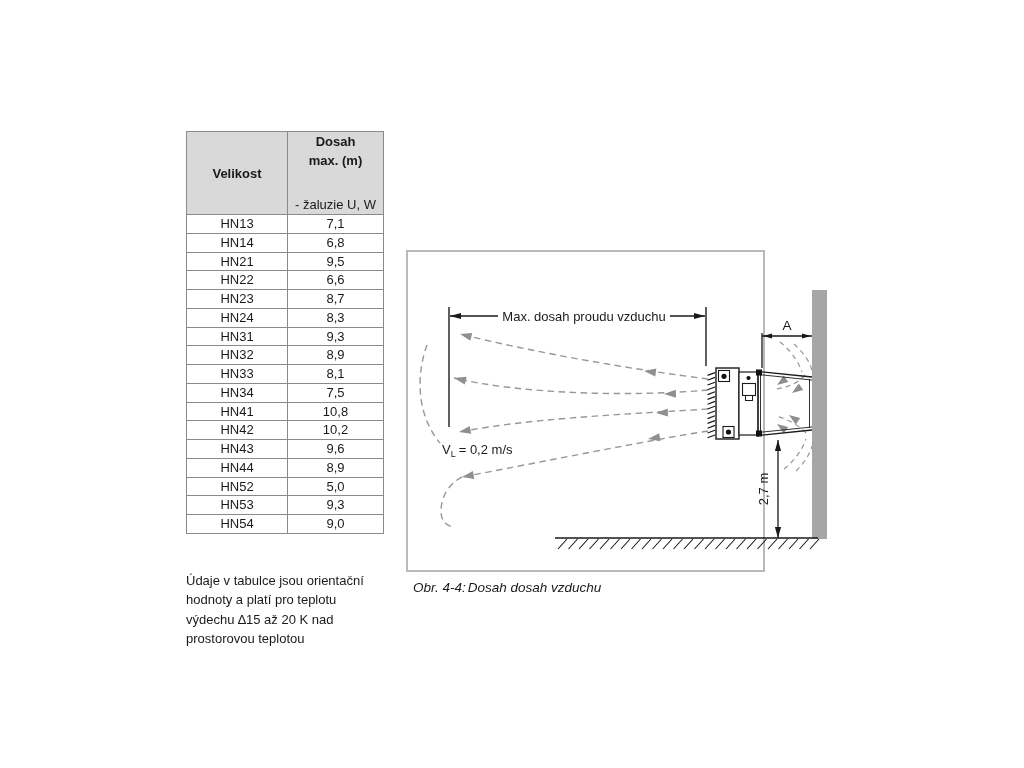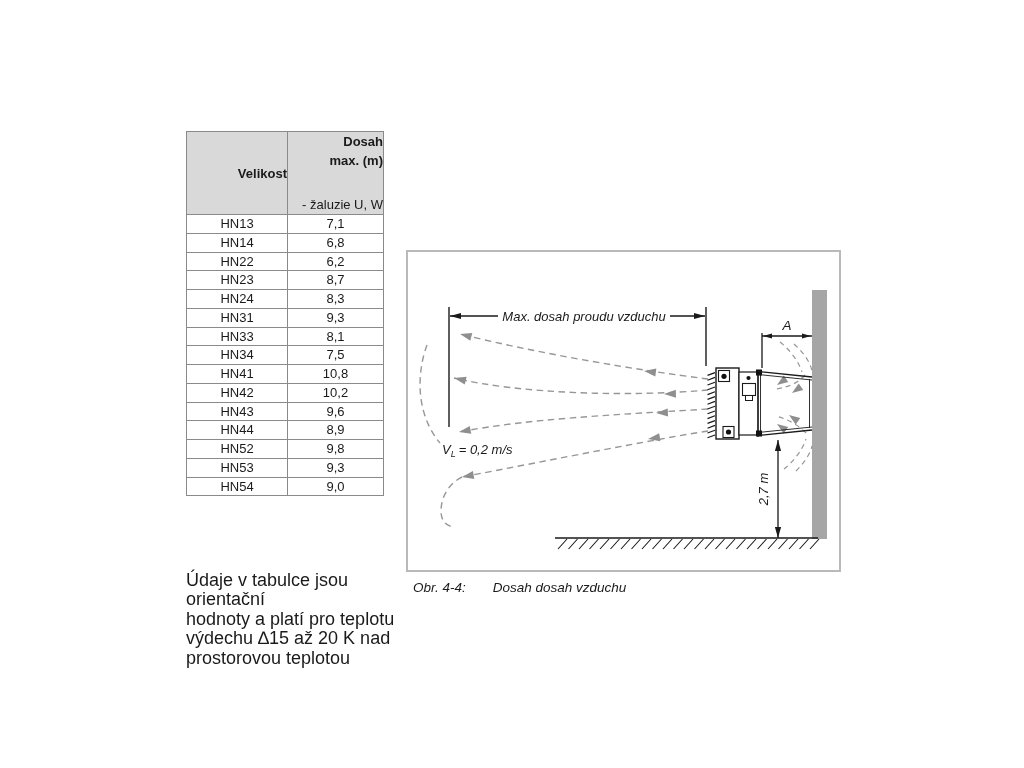--- a/index.html
+++ b/index.html
@@ -10,40 +10,40 @@
   .size-table-wrap { position: absolute; left: 186px; top: 131px; }
   table.size-table { border-collapse: collapse; table-layout: fixed; }
   table.size-table th, table.size-table td {
     border: 1px solid #8a8a8a; text-align: center; padding: 0;
     font-size: 13px; line-height: 17.5px;
   }
   table.size-table th { background: #d9d9d9; font-weight: bold; height: 62px; vertical-align: middle; }
   table.size-table col.c1 { width: 101px; }
   table.size-table col.c2 { width: 96px; }
   table.size-table tr.data-row { height: 18.75px; }
-  .hdr-line { display: block; line-height: 19px; text-align: right; }
+  .hdr-line { display: block; line-height: 19px; }
   .hdr-line.normal { font-weight: normal; margin-top: 25px; }
 
   
   .table-note {
     position: absolute; left: 186px; top: 571px; width: 210px;
-    font-size: 18px; line-height: 19.4px; white-space: pre-line;
+    font-size: 13px; line-height: 19.4px; white-space: pre-line;
   }
 
   
   .figure-box {
-    position: absolute; left: 406px; top: 250px; width: 435px; height: 322px;
-    border: 2px solid #b9b9b9; background: #ffffff; font-style: italic;
+    position: absolute; left: 406px; top: 250px; width: 359px; height: 322px;
+    border: 2px solid #b9b9b9; background: #ffffff;
   }
   .figure-box svg { display: block; }
   .figure-caption {
     position: absolute; left: 413px; top: 580px;
     font-size: 13.5px; font-style: italic;
   }
-  .figure-caption .cap-num { margin-right: 27px; }
+  .figure-caption .cap-num { margin-right: 2px; }
 
   svg text { font-family: "Liberation Sans", sans-serif; fill: #1a1a1a; }
 </style>
 </head>
 <body>
 
 <div class="size-table-wrap">
   <table class="size-table">
     <colgroup>
         <col class="c1">
@@ -62,36 +62,44 @@
     </tr>
     <tr class="data-row">
           <td>HN13</td>
           <td>7,1</td>
         </tr>
     <tr class="data-row">
           <td>HN14</td>
           <td>6,8</td>
         </tr>
     <tr class="data-row">
+          <td>HN21</td>
+          <td>9,5</td>
+        </tr>
+    <tr class="data-row">
           <td>HN22</td>
-          <td>6,2</td>
+          <td>6,6</td>
         </tr>
     <tr class="data-row">
           <td>HN23</td>
           <td>8,7</td>
         </tr>
     <tr class="data-row">
           <td>HN24</td>
           <td>8,3</td>
         </tr>
     <tr class="data-row">
           <td>HN31</td>
           <td>9,3</td>
         </tr>
     <tr class="data-row">
+          <td>HN32</td>
+          <td>8,9</td>
+        </tr>
+    <tr class="data-row">
           <td>HN33</td>
           <td>8,1</td>
         </tr>
     <tr class="data-row">
           <td>HN34</td>
           <td>7,5</td>
         </tr>
     <tr class="data-row">
           <td>HN41</td>
           <td>10,8</td>
@@ -103,21 +111,21 @@
     <tr class="data-row">
           <td>HN43</td>
           <td>9,6</td>
         </tr>
     <tr class="data-row">
           <td>HN44</td>
           <td>8,9</td>
         </tr>
     <tr class="data-row">
           <td>HN52</td>
-          <td>9,8</td>
+          <td>5,0</td>
         </tr>
     <tr class="data-row">
           <td>HN53</td>
           <td>9,3</td>
         </tr>
     <tr class="data-row">
           <td>HN54</td>
           <td>9,0</td>
         </tr>
   </tbody>

